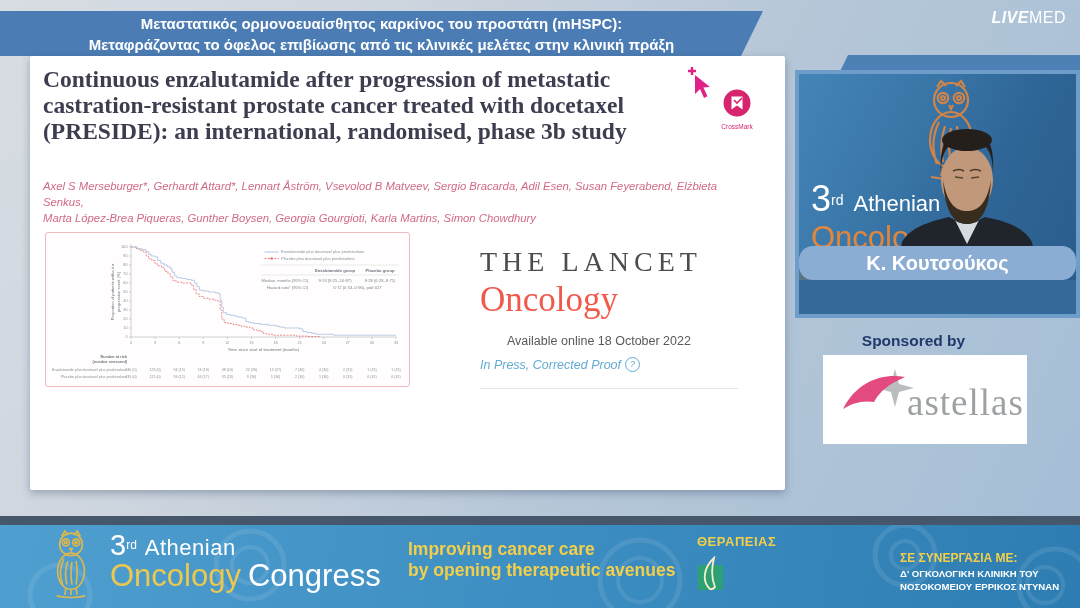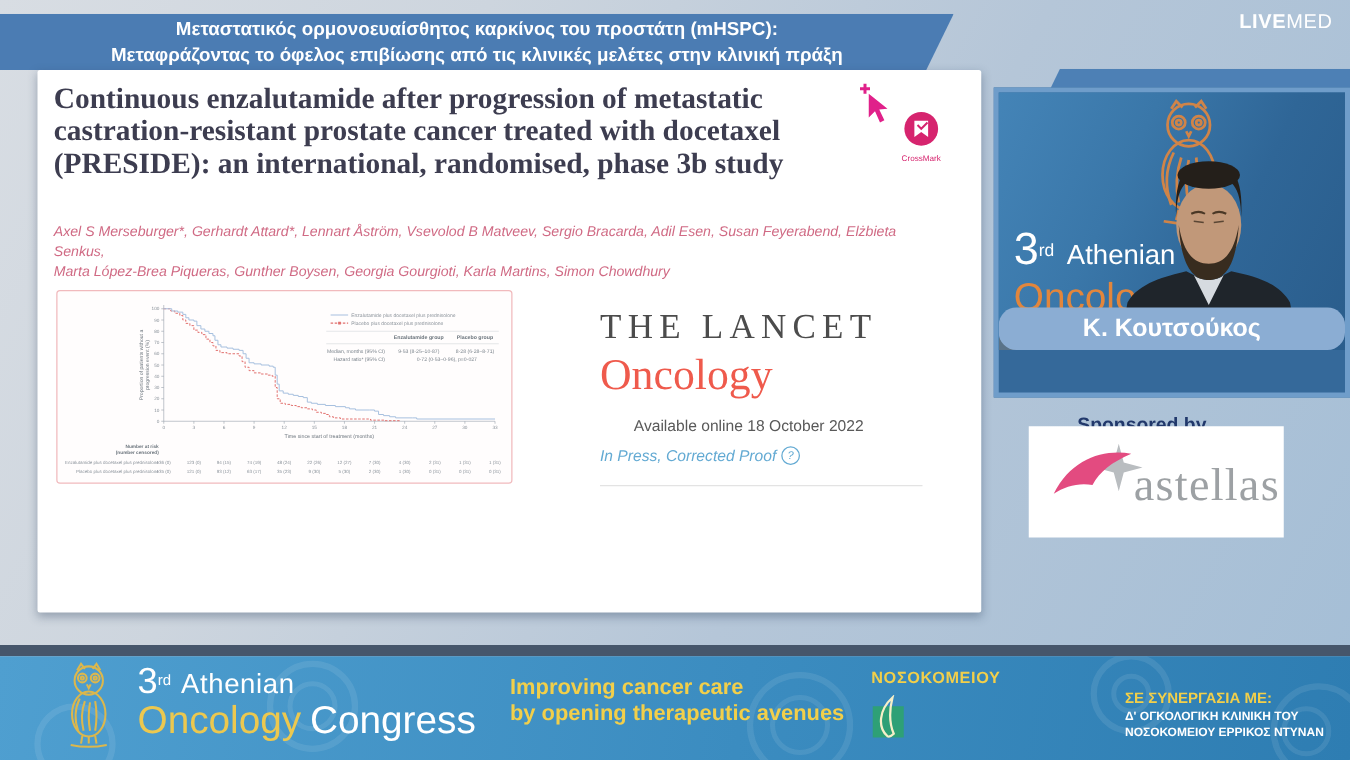--- a/index.html
+++ b/index.html
@@ -8,21 +8,21 @@
          background:linear-gradient(118deg,#d8dde3 0%,#cdd5de 28%,#bccadro 50%,#b5c6d8 55%,#a4bed6 100%);
          background:linear-gradient(118deg,#d8dde3 0%,#cdd5de 28%,#b5c6d8 60%,#a4bed6 100%);}
   .abs{position:absolute;}
 
   
   .top-banner{left:0;top:11px;width:763px;height:45px;background:#4b7cb3;
               clip-path:polygon(0 0,100% 0,calc(100% - 22px) 100%,0 100%);
               color:#fff;font-weight:bold;font-size:15px;line-height:21px;text-align:center;
               padding-top:2px;box-sizing:border-box;}
   .livemed{right:14px;top:9px;color:#fff;font-size:16px;letter-spacing:.5px;}
-  .livemed b{font-weight:800;}
+  .livemed b{font-weight:800;font-style:italic;}
 
   
   .slide{left:30px;top:56px;width:755px;height:434px;background:#fff;border-radius:2px;
          box-shadow:0 3px 8px rgba(40,60,90,.35);}
   .slide-title{left:13px;top:10px;width:648px;font-family:"Liberation Serif",serif;
                font-weight:600;font-size:23.5px;line-height:26px;color:#3d3d50;}
   .slide-icons{right:28px;top:8px;width:72px;height:86px;}
   .cursor-icon{position:absolute;left:0;top:2px;}
   .crossmark{position:absolute;right:0;top:24px;width:40px;text-align:center;}
   .crossmark-label{font-size:6.5px;color:#d6246e;margin-top:1px;}
@@ -59,21 +59,21 @@
   .bk-l1 .c{font-size:22px;margin-left:10px;font-weight:300;}
   .bk-l2{font-size:31px;color:#e2863c;margin-top:0px;font-weight:300;}
   .bk-l3{font-size:28px;color:#e8ecf2;margin-top:3px;font-weight:300;}
   .namebar{position:absolute;left:0;bottom:0;width:277px;height:34px;background:#8badd3;
            display:flex;align-items:center;justify-content:center;color:#fff;
            font-size:20px;font-weight:bold;border-radius:14px;}
 
   
   .sponsored-label{left:771px;top:332px;width:285px;text-align:center;color:#21386b;
                    font-size:15.5px;font-weight:bold;}
-  .astellas-box{left:823px;top:341px;width:204px;height:89px;background:#fff;}
+  .astellas-box{left:823px;top:355px;width:204px;height:89px;background:#fff;}
   .astellas-word{position:absolute;left:84px;top:26px;font-family:"Liberation Serif",serif;
                  font-size:37px;color:#9da1a4;letter-spacing:1px;}
 
   
   .footer-strip{left:0;top:516px;width:1080px;height:9px;background:#46566b;}
   .footer{left:0;top:525px;width:1080px;height:83px;
           background:linear-gradient(100deg,#4f9fd0 0%,#3b8cc0 55%,#2e7db2 100%);overflow:hidden;}
   .fc-block{position:absolute;left:110px;top:4px;color:#fff;white-space:nowrap;}
   .fc-l1 .n{font-size:29px;font-weight:400;}
   .fc-l1 sup{font-size:12px;}
@@ -321,21 +321,21 @@
       <path d="M16,65 Q30,68 44,65"></path>
     </svg>
     <div class="fc-block">
       <div class="fc-l1"><span class="n">3</span><sup>rd</sup><span class="c">Athenian</span></div>
       <div class="fc-l2"><span class="spec">Oncology</span><span class="ev">Congress</span></div>
     </div>
     <div class="tagline">
       <div>Improving cancer care</div>
       <div>by opening therapeutic avenues</div>
     </div>
-    <div class="org-label">ΝΟΣΟΚΟΜΕΙΟΥ</div>
+    <div class="org-label">ΘΕΡΑΠΕΙΑΣ</div>
     <svg class="soc-logo" width="30" height="36" viewBox="0 0 30 36">
       <rect x="0" y="9" width="25" height="25" fill="#2ea076"></rect>
       <path d="M12,33 C4,26 5,12 16,2 C13,14 14,24 17,31 C15,33 13,33.5 12,33 Z" fill="none" stroke="#f6efc8" stroke-width="1.8"></path>
     </svg>
     <div class="partner-block">
       <div class="partner-label">ΣΕ ΣΥΝΕΡΓΑΣΙΑ ΜΕ:</div>
       <div class="partner-lines">
         <div>Δ' ΟΓΚΟΛΟΓΙΚΗ ΚΛΙΝΙΚΗ ΤΟΥ</div>
         <div>ΝΟΣΟΚΟΜΕΙΟΥ ΕΡΡΙΚΟΣ ΝΤΥΝΑΝ</div>
       </div>

